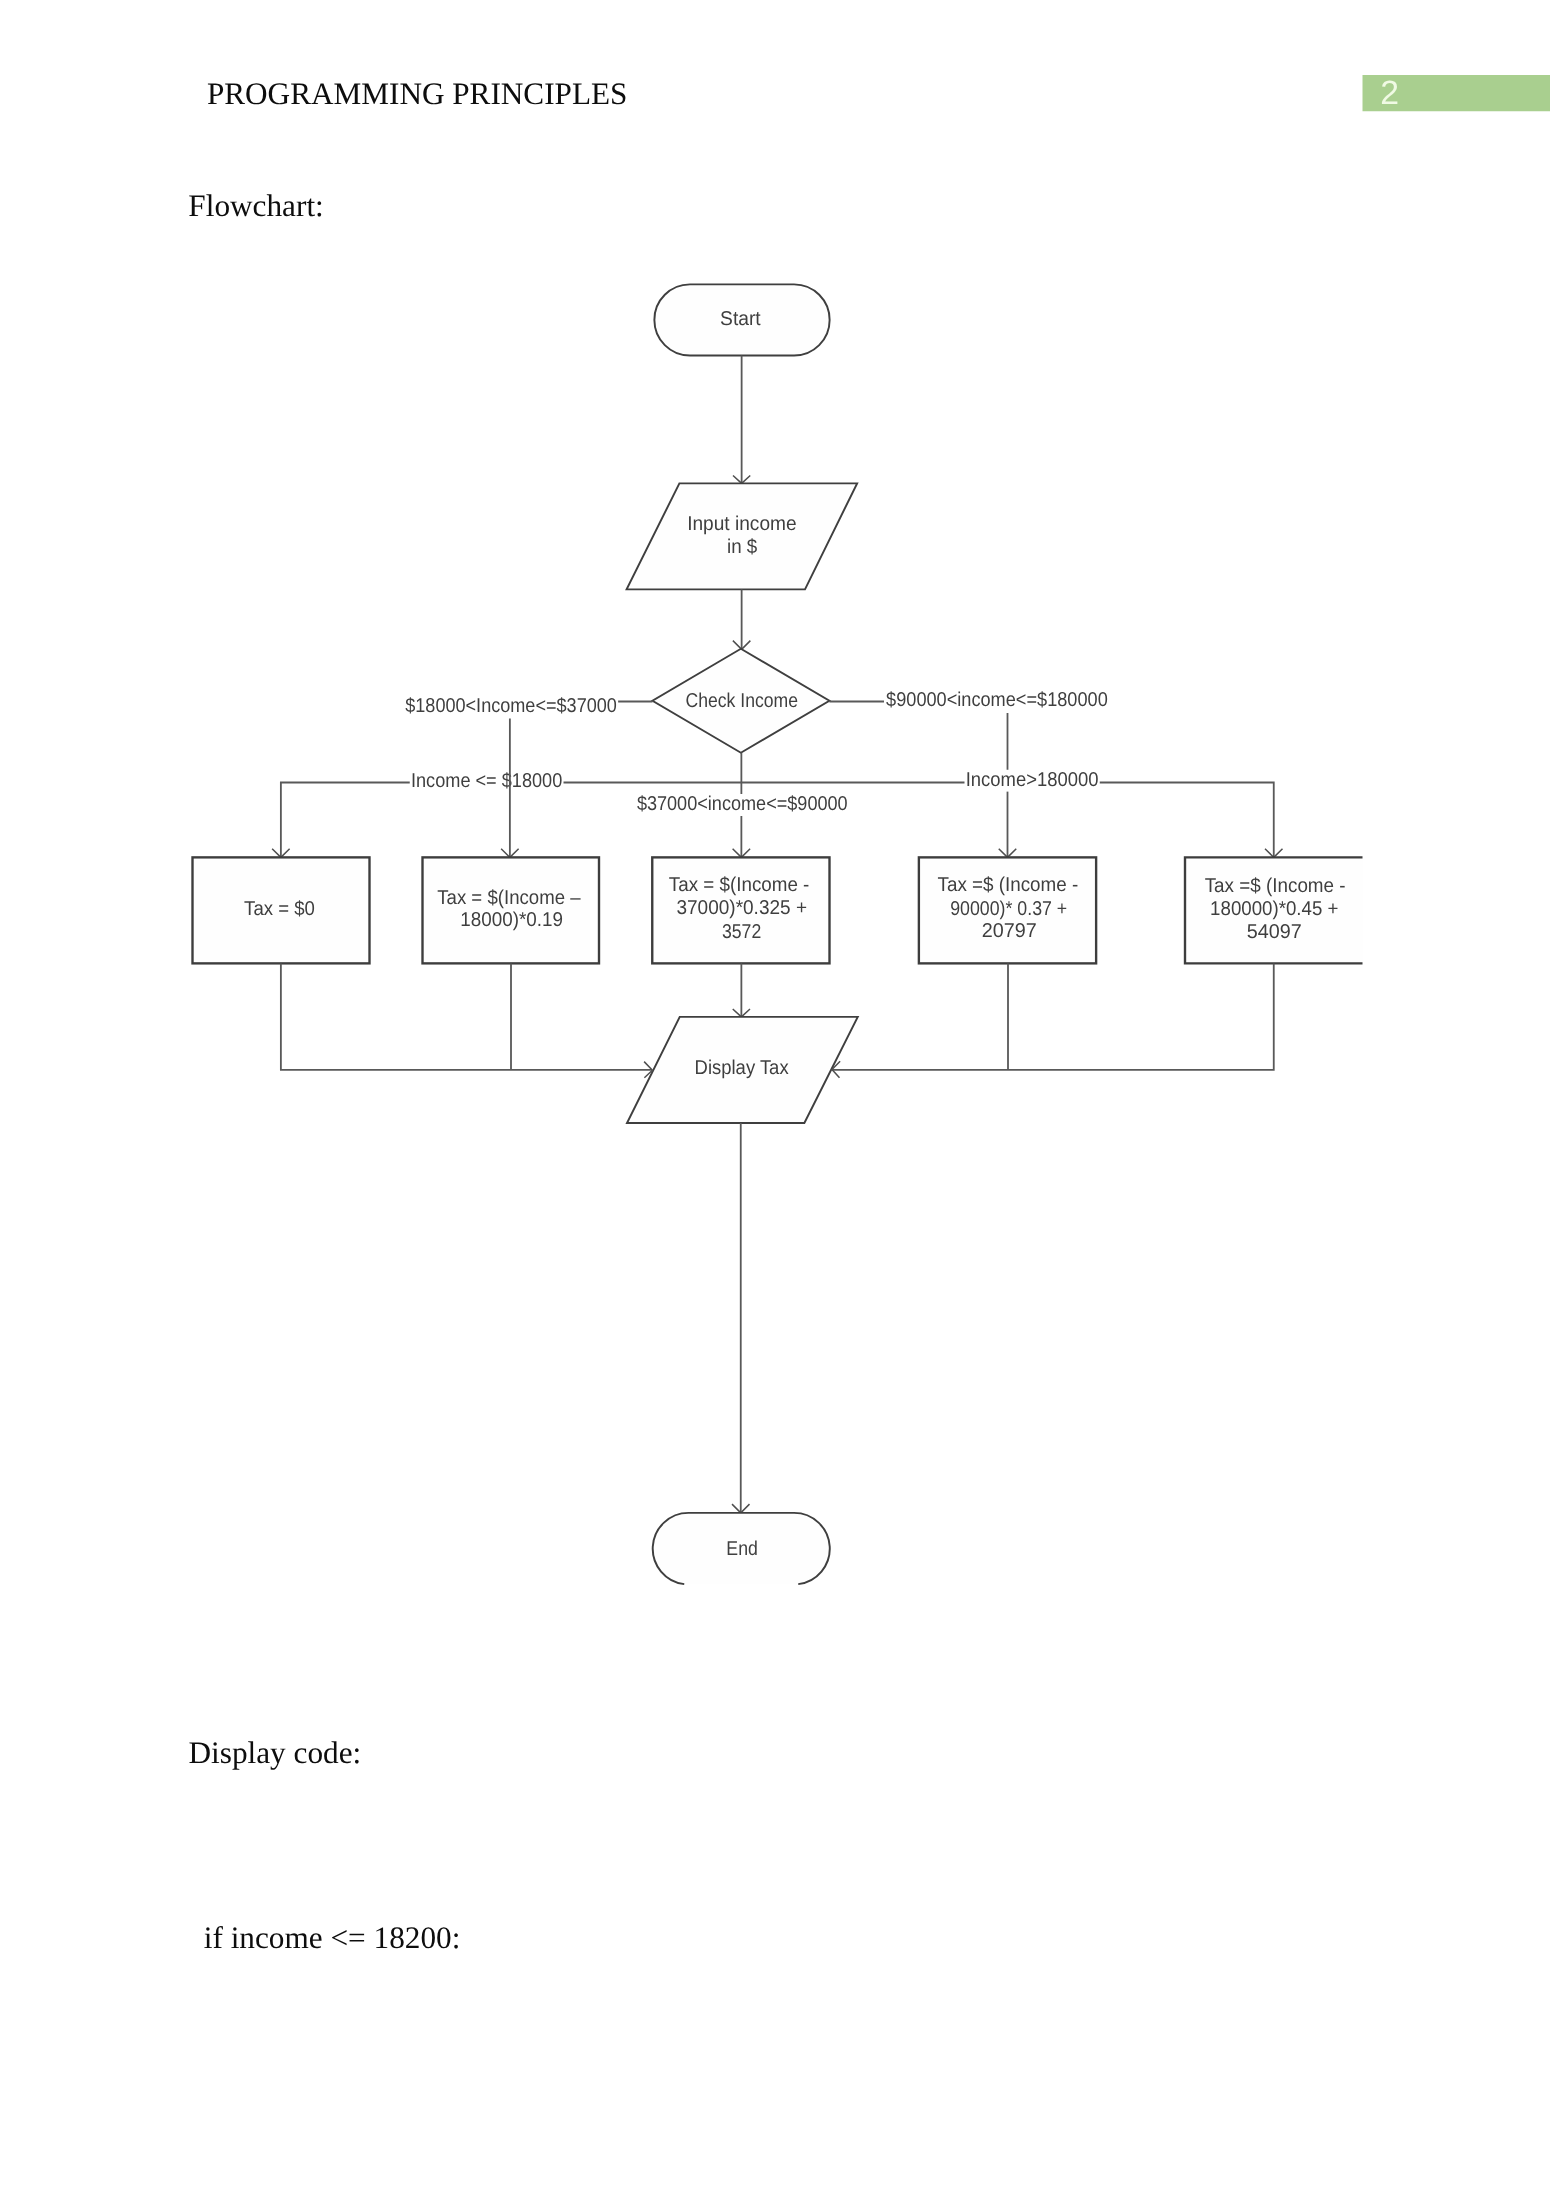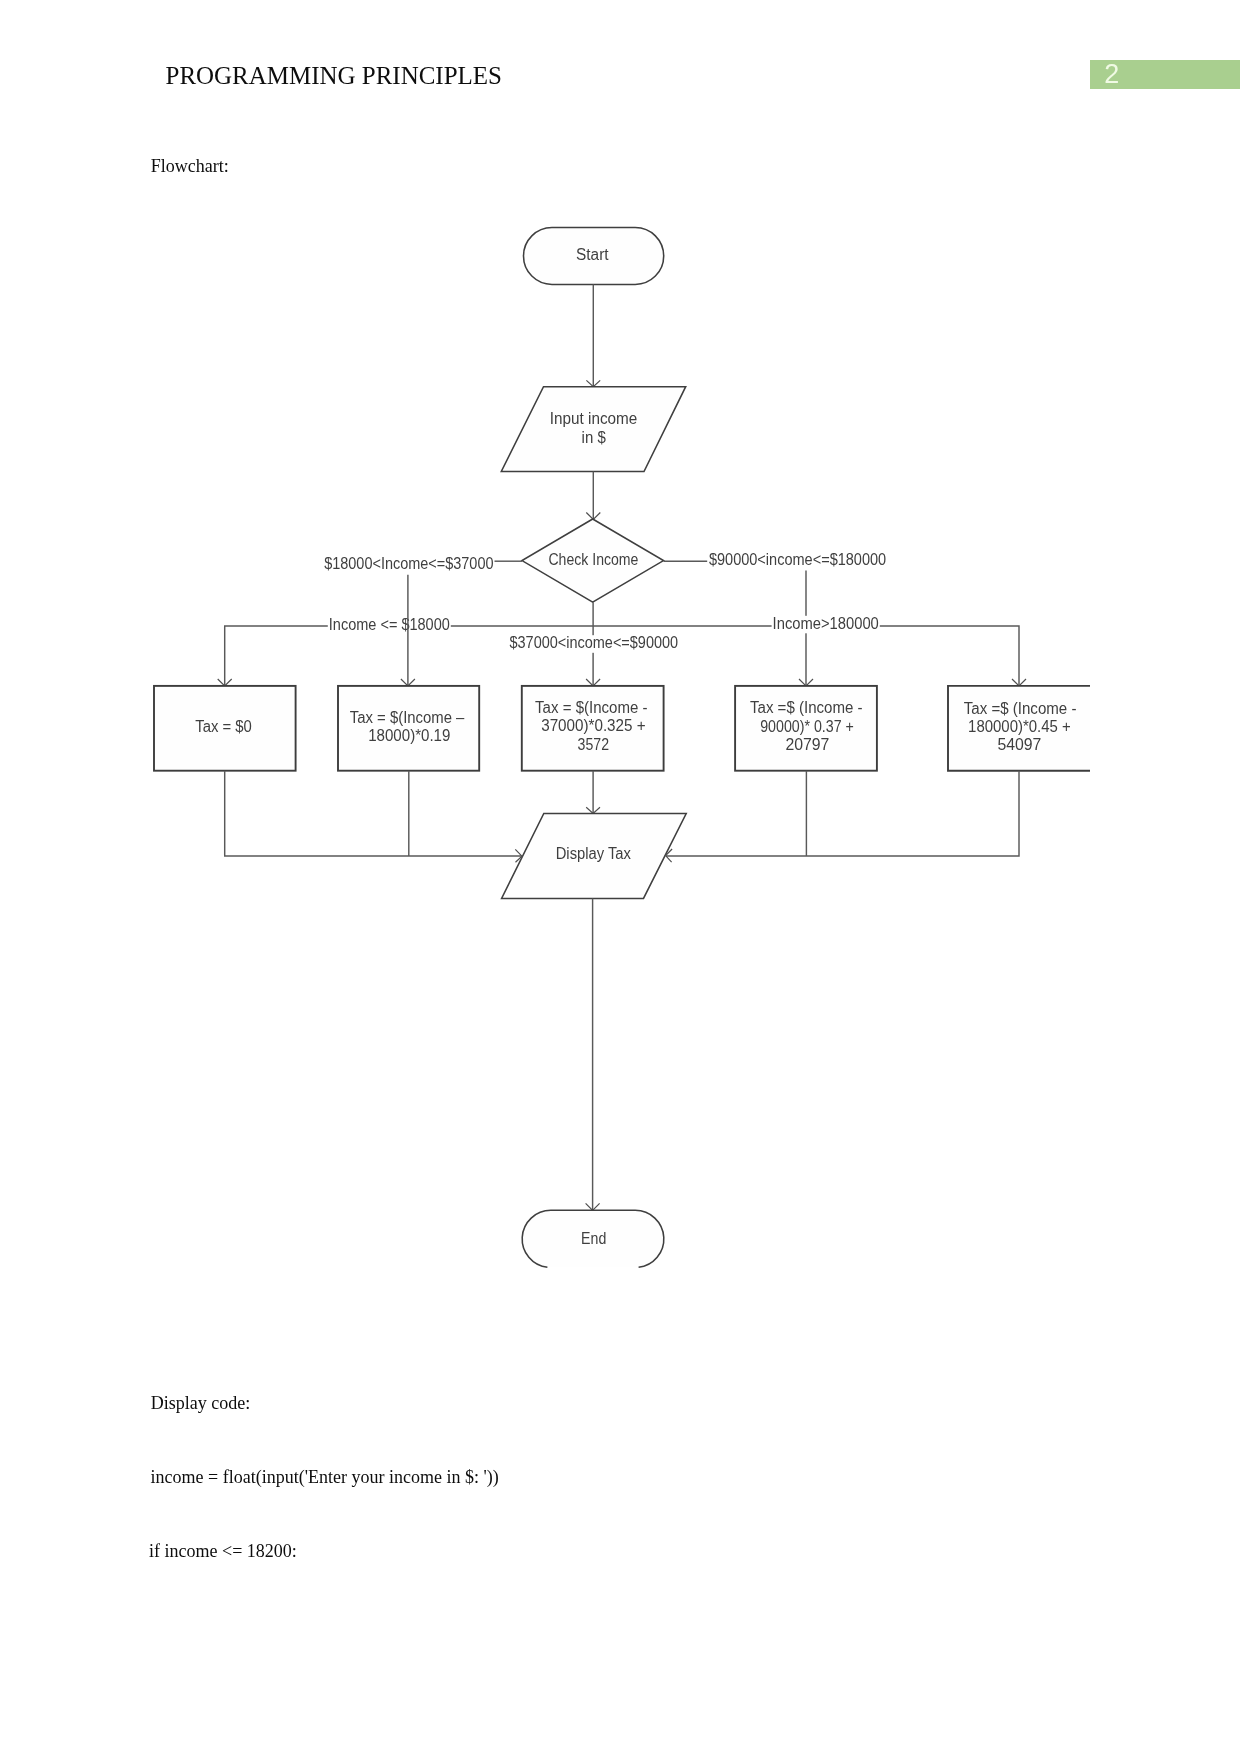--- a/index.html
+++ b/index.html
@@ -7,41 +7,40 @@
   body{width:1241px;height:1754px;background:#ffffff;overflow:hidden;
        font-family:"Liberation Serif", serif;-webkit-font-smoothing:antialiased;}
   .page{position:relative;width:1074px;height:1754px;background:#fff;}
   .hdr-title{position:absolute;left:165.5px;top:61.5px;font-size:24.97px;color:#0d0d0d;
              white-space:nowrap;line-height:28px;}
   .page-badge{position:absolute;left:1090px;top:60.3px;width:150px;height:28.3px;
               background:#a9cf8f;}
   .page-badge .num{position:absolute;left:14.3px;top:0.2px;font-size:27px;
                    line-height:28px;color:#f0fae4;
                    font-family:"Liberation Sans", sans-serif;}
-  .body-text{position:absolute;font-size:18px;color:#0d0d0d;white-space:nowrap;
+  .body-text{position:absolute;font-size:25px;color:#0d0d0d;white-space:nowrap;
              line-height:28px;}
   #flow{position:absolute;left:0;top:0;width:1241px;height:1754px;pointer-events:none;}
   .fl-shape{fill:#fefefe;stroke:#3f3f3f;stroke-width:1.55;}
   .fl-box{fill:#fefefe;stroke:#3d3d3d;stroke-width:1.9;}
   .fl-line{stroke:#595959;stroke-width:1.45;fill:none;}
   .fl-arrow{stroke:#4f4f4f;stroke-width:1.2;fill:none;stroke-linecap:butt;}
   .fl-text{font-family:"Liberation Sans", sans-serif;font-size:16px;fill:#3f3f3f;-webkit-font-smoothing:antialiased;}
 </style>
 </head>
 <body>
 
 <div class="page">
   <div class="hdr-title">PROGRAMMING PRINCIPLES</div>
   <div class="page-badge">
     <span class="num">2</span>
   </div>
   <div class="body-text" style="left:150.7px;top:151.7px;">Flowchart:</div>
   <div class="body-text" style="left:150.8px;top:1388.8px;">Display code:</div>
-  <div class="body-text" style="left:150.6px;top:1462.7px;">income = float(input('Enter your income in $: '))</div>
-  <div class="body-text" style="left:149px;top:1536.5px;">if income &lt;= 18200:</div>
+  <div class="body-text" style="left:163px;top:1536.5px;">if income &lt;= 18200:</div>
 
   <svg id="flow" viewBox="0 0 1241 1754">
 
     <rect class="fl-shape" x="523.5" y="227.5" width="140.2" height="56.9" rx="28.45" ry="28.45"></rect>
     <text class="fl-text" x="592.3" y="259.9" text-anchor="middle" textLength="32.5" lengthAdjust="spacingAndGlyphs">Start</text>
 
     <line class="fl-line" x1="593.3" y1="284.4" x2="593.3" y2="386.7"></line>
     <path class="fl-arrow" d="M586.4 380.4 L593.3 386.7 L600.2 380.4"></path>
 
     <polygon class="fl-shape" points="543.5,386.7 685.7,386.7 644,471.5 501.3,471.5"></polygon>

